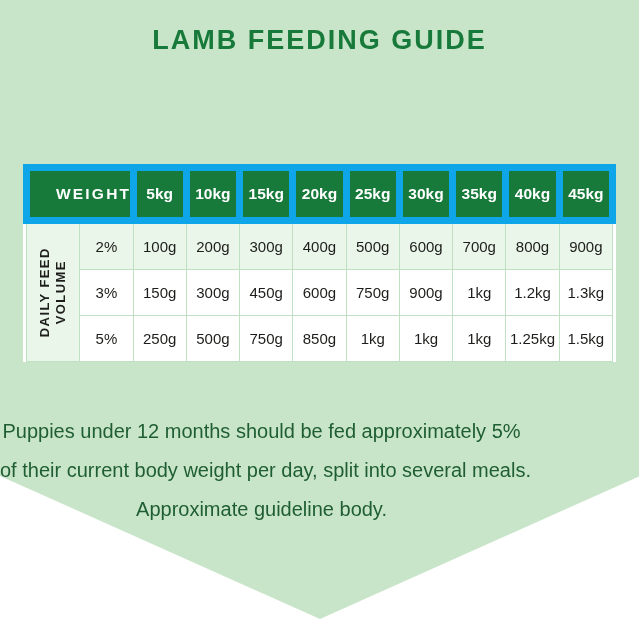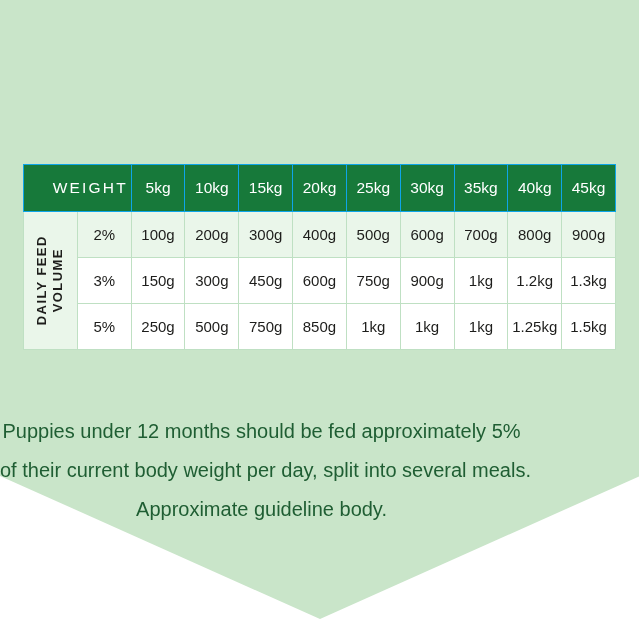--- a/index.html
+++ b/index.html
@@ -75,22 +75,22 @@
     font-size: 15px;
     color: #1d1d1b;
     height: 45px;
     border: 1px solid #bfe0c3;
   }
 
   
   table.feed thead th {
     background: #17793a;
     color: #ffffff;
-    font-weight: normal;
-    border: 1px solid #0ea5e9;
+    font-weight: bold;
+    border: 7px solid #0ea5e9;
     height: 46px;
     font-size: 15.5px;
   }
   th.weight-head {
     letter-spacing: 2.2px;
     text-align: left;
     padding-left: 26px !important;
     font-size: 14.5px;
   }
 
@@ -150,20 +150,21 @@
 </head>
 <body>
 
 <div id="page">
 
   <svg id="chevron" viewBox="0 0 680 180" preserveAspectRatio="none">
     <polygon points="0,0 340,152 680,0 680,180 0,180" fill="#ffffff"></polygon>
   </svg>
 
   <div id="title-block">
+    <div id="title-main">LAMB FEEDING GUIDE</div>
   </div>
 
   <div id="table-wrap">
     <table class="feed">
       <thead>
         <tr>
           <th class="weight-head" colspan="2">WEIGHT</th>
           <th>5kg</th>
           <th>10kg</th>
           <th>15kg</th>

